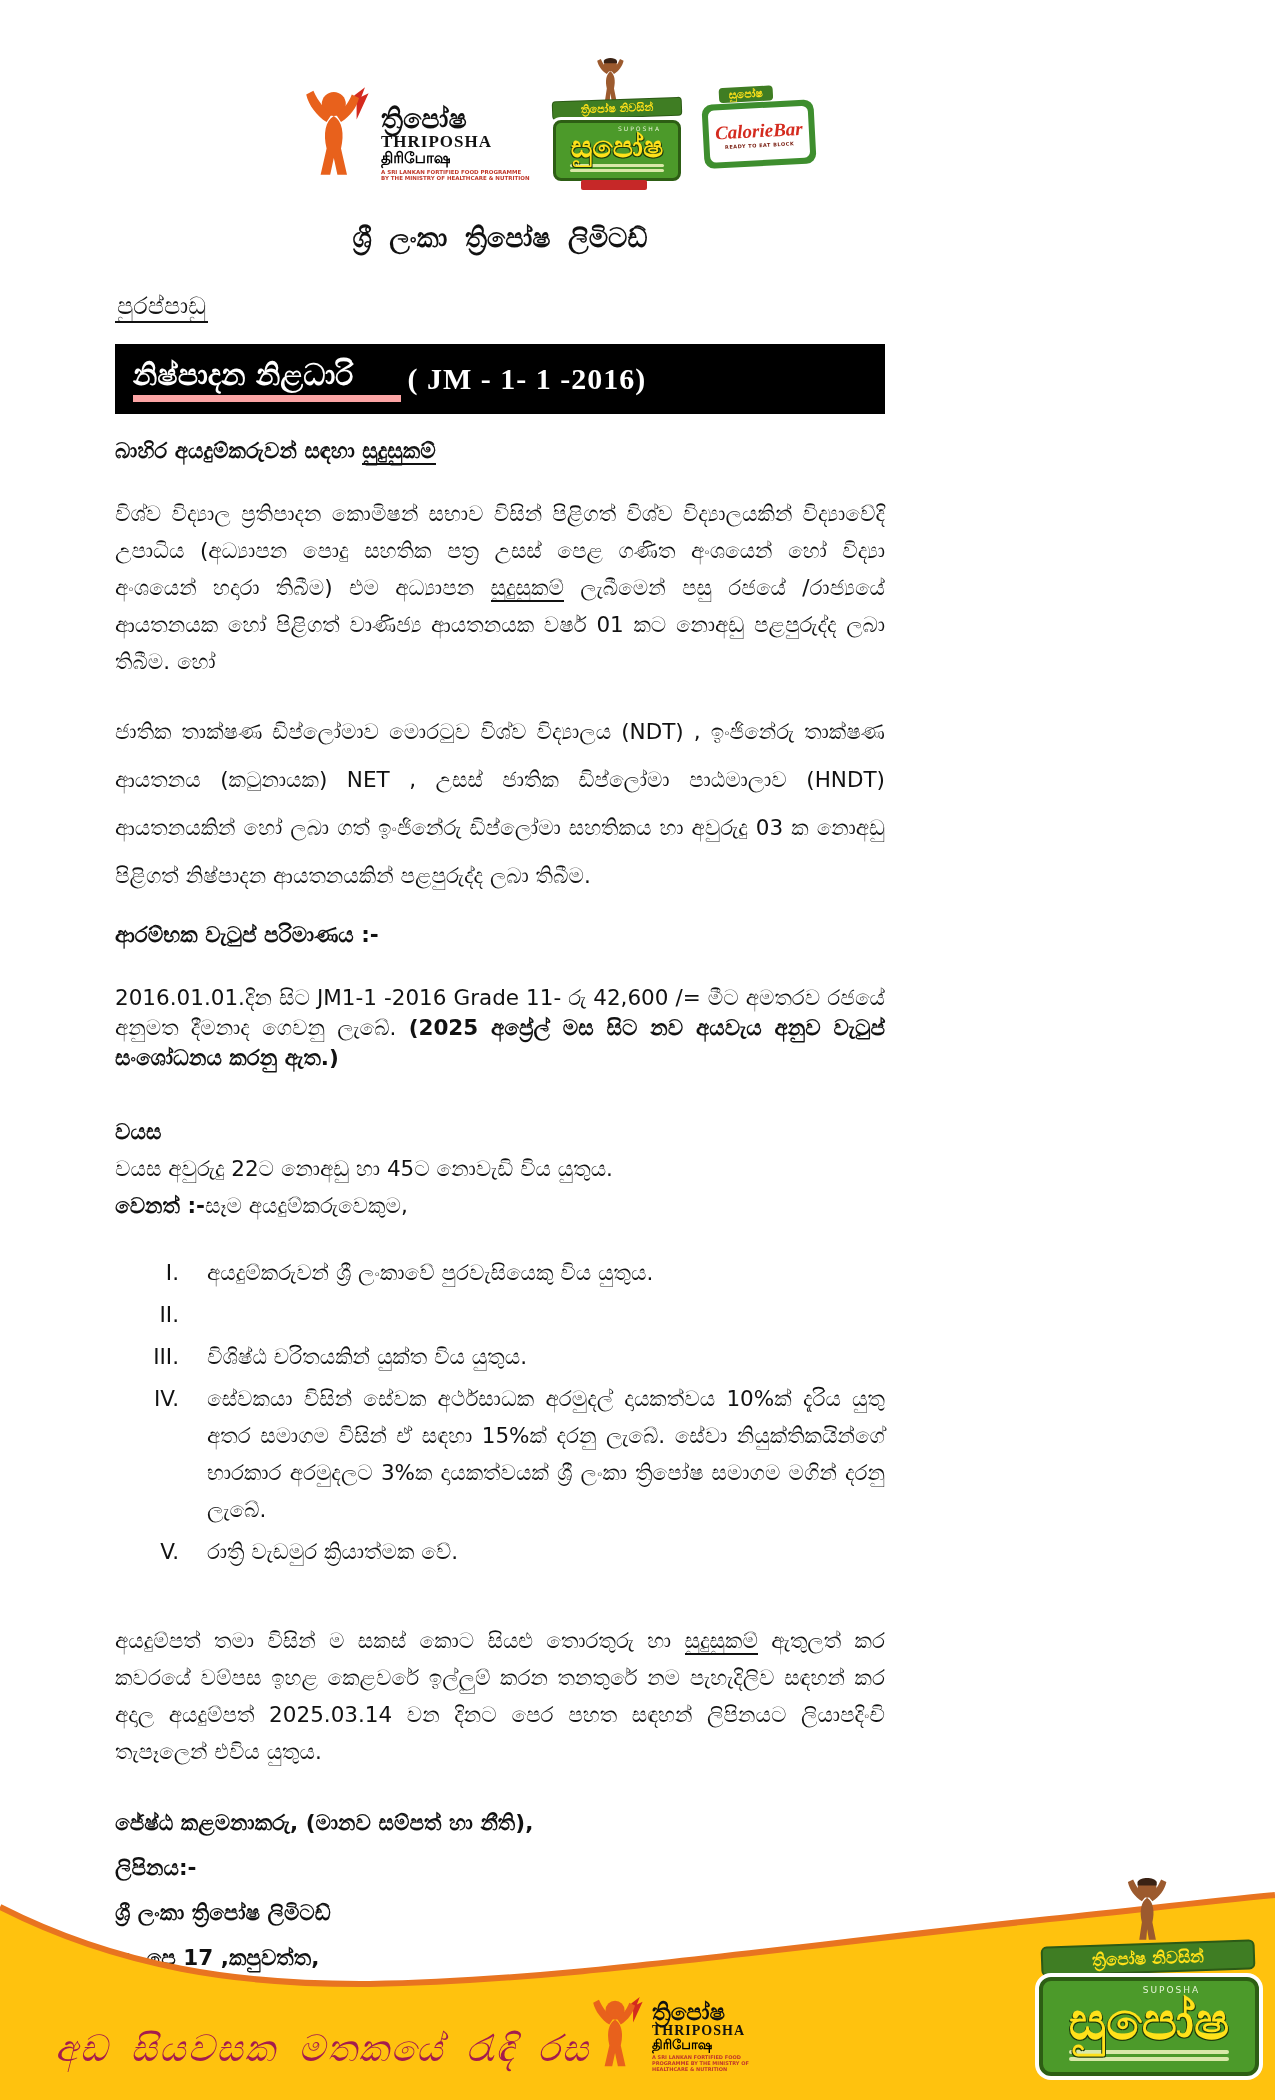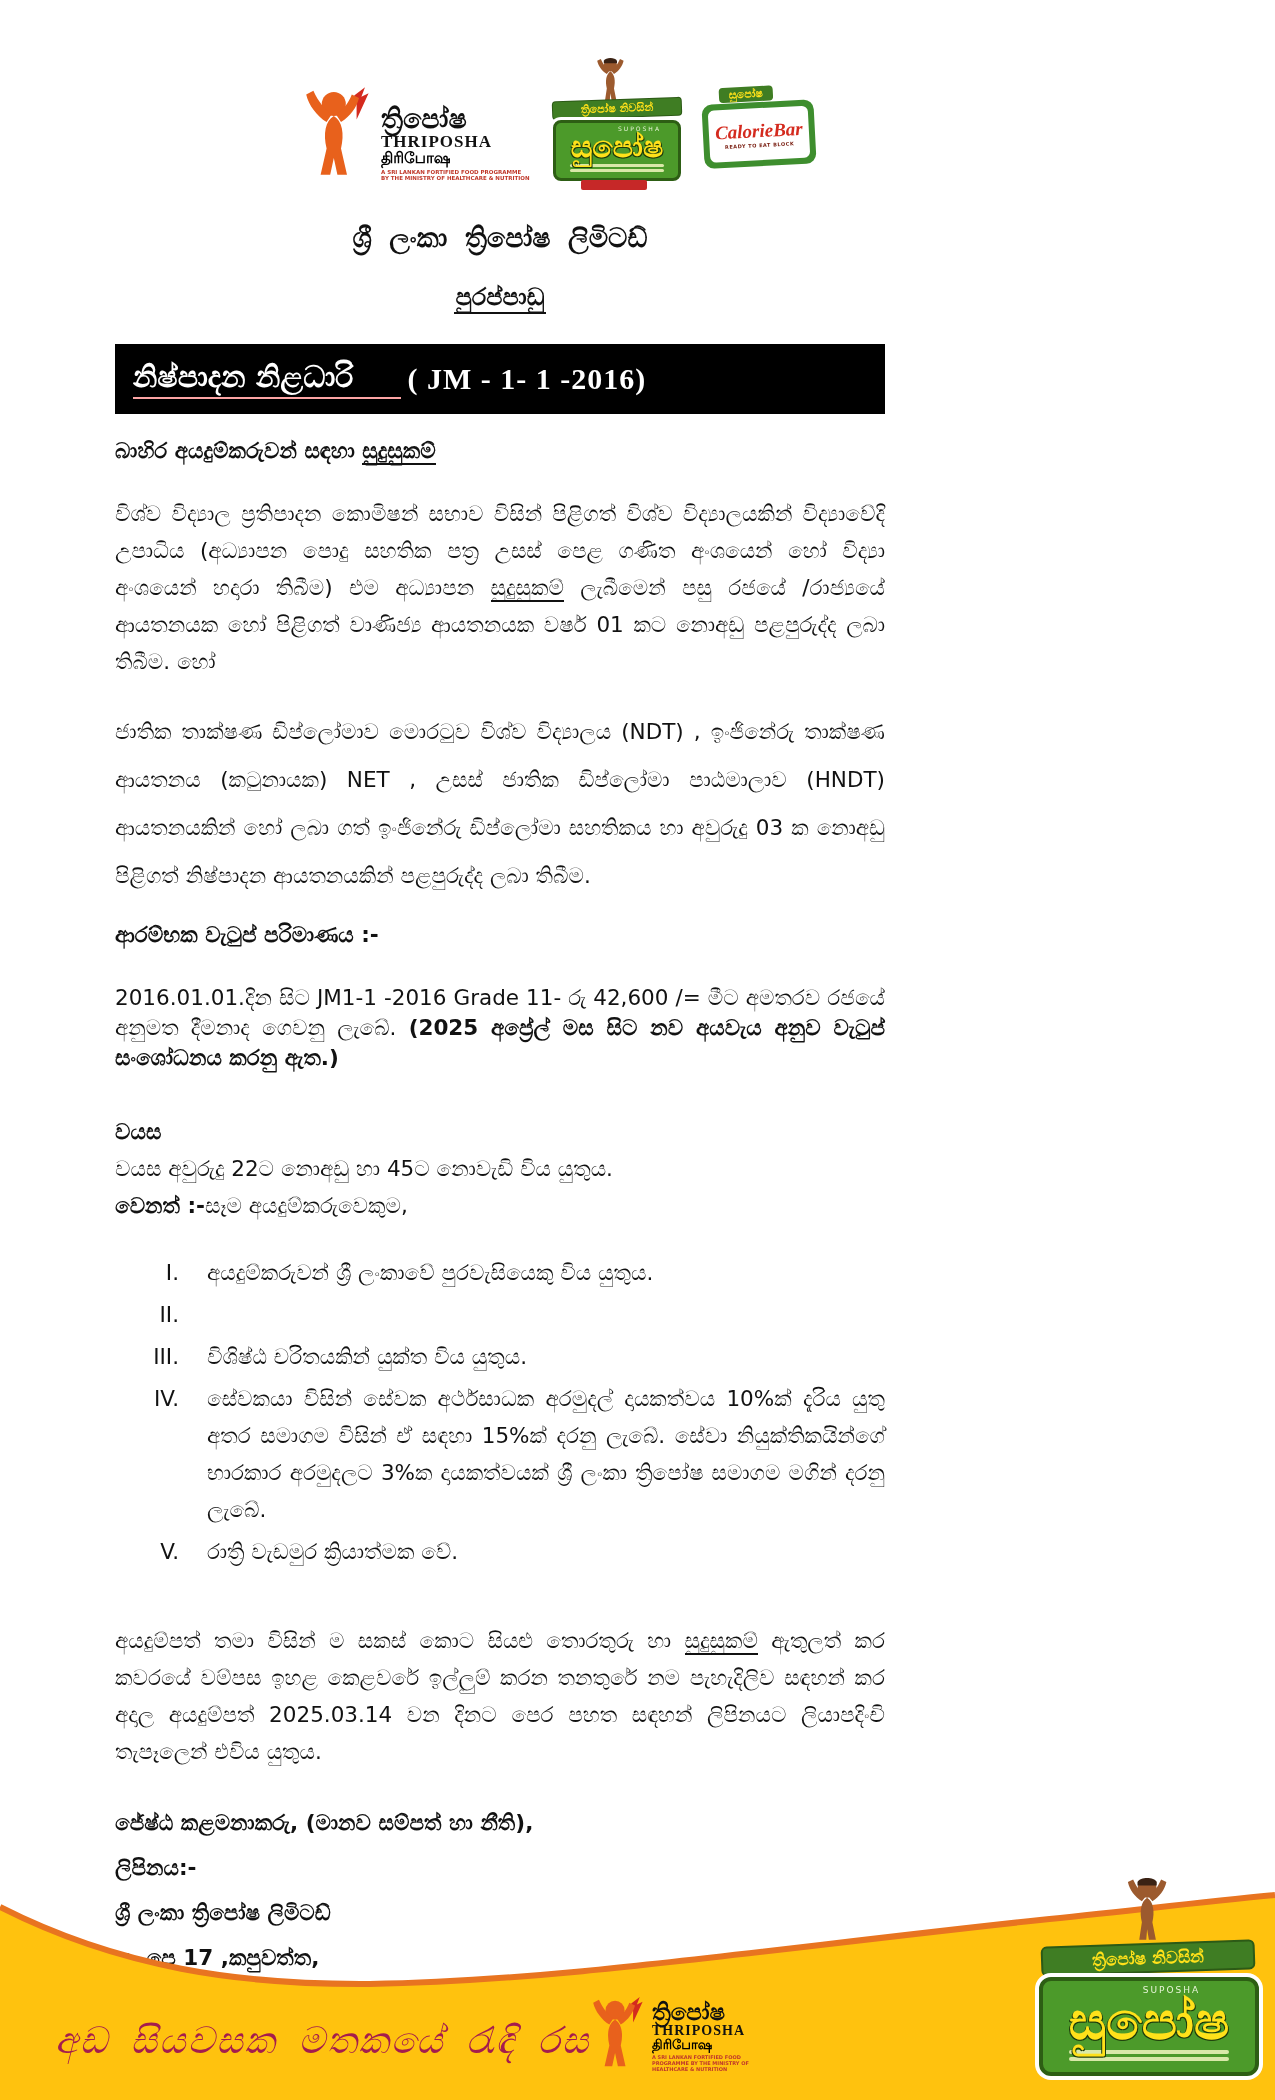--- a/index.html
+++ b/index.html
@@ -34,29 +34,29 @@
   .c-box{position:absolute;top:16px;left:0;width:112px;height:64px;background:#3e8e2e;border-radius:10px;
          padding:6px;box-sizing:border-box;}
   .c-inner{background:#ffffff;border-radius:6px;height:100%;display:flex;flex-direction:column;
            align-items:center;justify-content:center;}
   .c-name{font-family:"Liberation Serif",serif;font-style:italic;font-weight:bold;color:#d42a1e;font-size:19px;}
   .c-tag{font-size:5px;color:#7a1f12;font-weight:bold;letter-spacing:.5px;}
 
   
   .company-title{position:absolute;left:115px;top:222px;width:770px;text-align:center;
                  font-size:27px;font-weight:bold;word-spacing:8px;}
-  .subtitle{position:absolute;left:115px;top:283px;width:770px;text-align:center;
-            font-size:24px;font-weight:bold;}
+  .subtitle{position:absolute;left:115px;top:292px;width:770px;text-align:left;
+            font-size:24px;font-weight:normal;}
   .subtitle span{border-bottom:2px solid #111;padding:0 2px 1px;}
 
   
   .banner{position:absolute;left:115px;top:344px;width:770px;height:70px;background:#000;
           color:#fff;display:flex;align-items:center;box-sizing:border-box;padding-left:18px;
           font-size:30px;font-weight:bold;}
-  .banner-title{border-bottom:2px solid #fca5a5;padding-right:48px;padding-bottom:2px;}
+  .banner-title{border-bottom:7px solid #fca5a5;padding-right:48px;padding-bottom:2px;}
   .banner-code{margin-left:6px;font-family:"Liberation Serif",serif;letter-spacing:1px;}
 
   
   .content{position:absolute;left:115px;top:432px;width:770px;font-size:21.5px;line-height:37px;}
   .h-bold{font-weight:bold;margin:0 0 26px;}
   .h-bold .u{border-bottom:2px solid #111;}
   .para{margin:0 0 28px;text-align:justify;}
   .para .u{border-bottom:2px solid #111;}
   .p2{line-height:48px;margin-bottom:16px;}
   .h-salary{font-weight:bold;margin:14px 0 30px;}
@@ -70,21 +70,21 @@
   .list-item{display:flex;margin-bottom:5px;}
   .list-num{width:50px;min-width:50px;text-align:right;margin-right:28px;}
   .list-text{flex:1;text-align:justify;}
   .final-para{margin:52px 0 30px;text-align:justify;}
   .final-para .u{border-bottom:2px solid #111;}
   .address{font-weight:bold;line-height:45px;}
 
   
   .footer{position:absolute;left:0;bottom:0;width:1275px;height:250px;}
   .wave{position:absolute;left:0;bottom:0;}
-  .slogan{position:absolute;left:55px;bottom:38px;font-family:"Liberation Serif",serif;
+  .slogan{position:absolute;left:55px;bottom:30px;font-family:"Liberation Serif",serif;
           font-style:italic;font-size:37px;color:#a41c4e;letter-spacing:2px;word-spacing:10px;}
   .f-thriposha{position:absolute;left:585px;bottom:28px;display:flex;align-items:flex-end;gap:5px;}
   .f-thriposha .t-si{font-size:23px;}
   .f-thriposha .t-en{font-size:14px;}
   .f-thriposha .t-ta{font-size:13px;}
   .f-thriposha .t-tag{font-size:5px;width:120px;}
   .f-suposha{position:absolute;right:18px;bottom:20px;width:218px;height:205px;}
   .f-suposha .s-child{left:78px;top:0;}
   .f-suposha .fs-ribbon{position:absolute;top:70px;left:4px;width:210px;background:#3f7d23;color:#ffe11a;
         font-size:17px;font-weight:bold;text-align:center;padding:3px 0;border-radius:4px;

